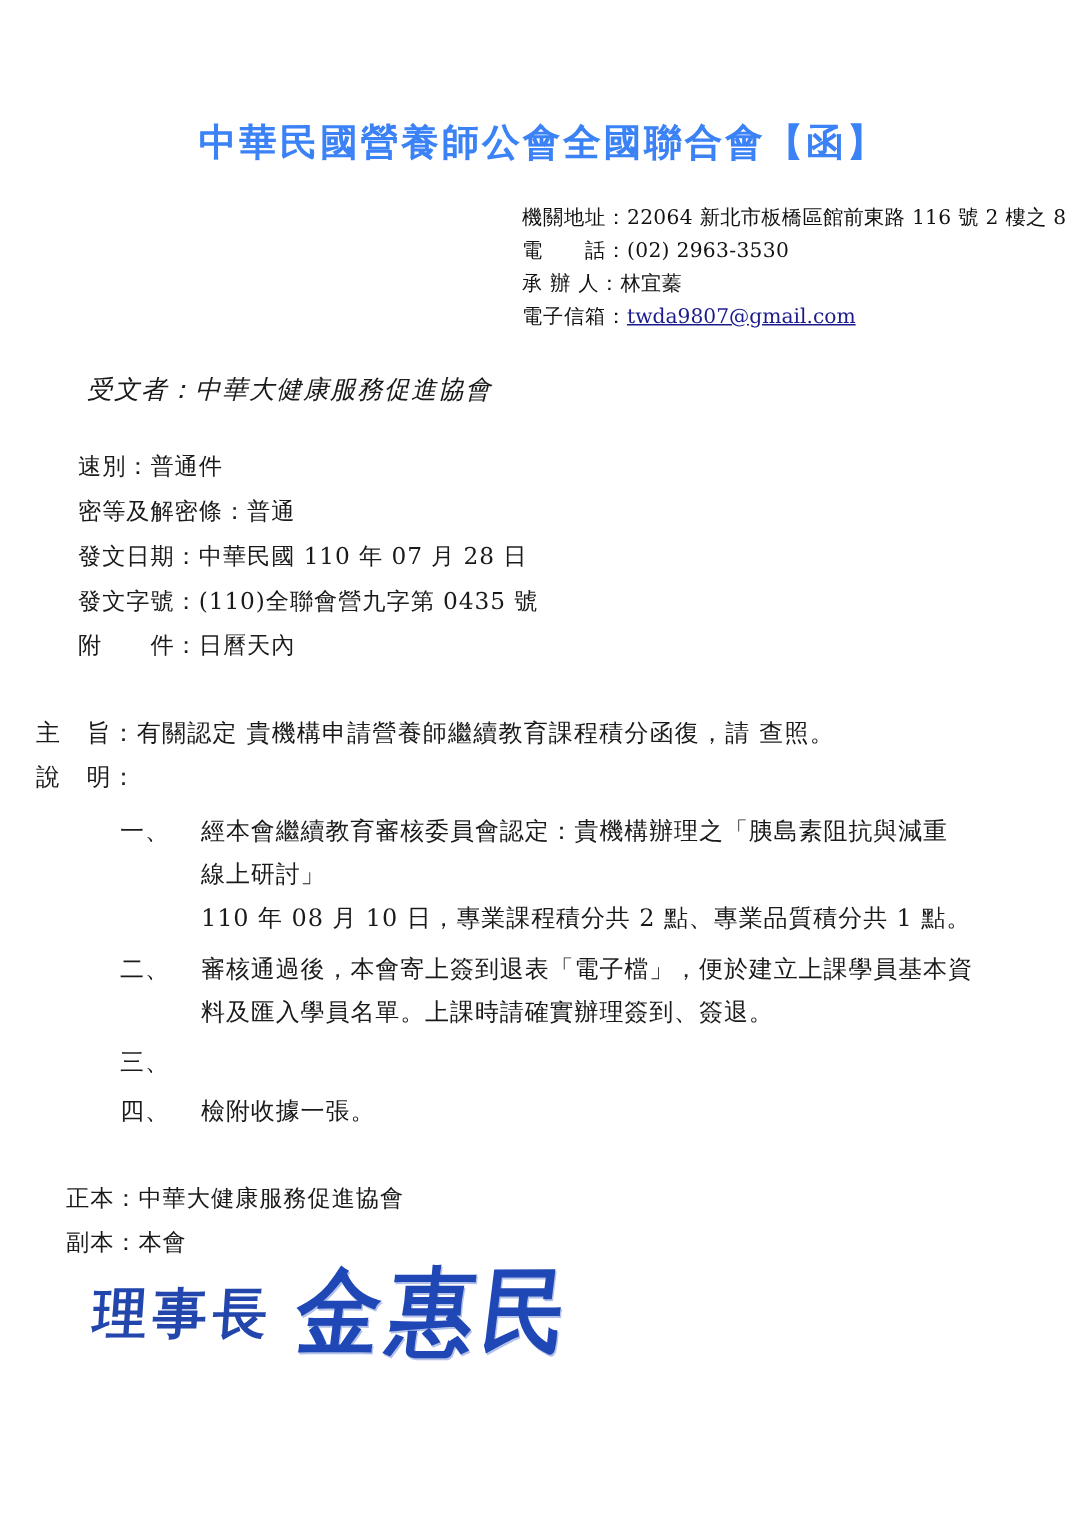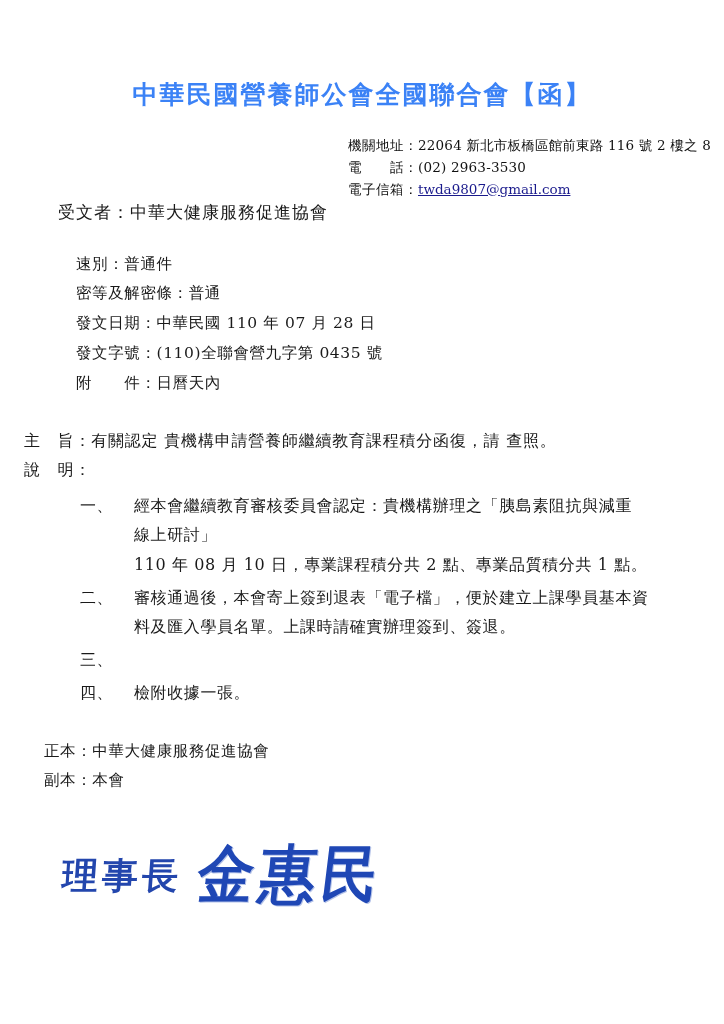--- a/index.html
+++ b/index.html
@@ -49,29 +49,31 @@
   }
   .contact-value {
     letter-spacing: 0.2px;
   }
   .email-link {
     color: #1a1a8c;
   }
 
   
   .recipient {
+    margin-top: 26px;
     padding-left: 58px;
     font-size: 17px;
     letter-spacing: 1px;
+    font-style: italic;
   }
 
   
   .meta-block {
     margin-top: 26px;
-    padding-left: 76px;
+    padding-left: 52px;
     font-size: 15.5px;
     line-height: 1.92;
     letter-spacing: 0.6px;
   }
   .meta-row { white-space: nowrap; }
 
   
   .subject-block {
     margin-top: 33px;
     padding-left: 24px;
@@ -155,20 +157,23 @@
   <div class="doc-title">中華民國營養師公會全國聯合會【函】</div>
 
   <div class="contact-block">
     <div class="contact-row">
       <span class="contact-label">機關地址：</span><span class="contact-value">22064 新北市板橋區館前東路 116 號 2 樓之 8</span>
     </div>
     <div class="contact-row">
       <span class="contact-label">電　　話：</span><span class="contact-value">(02) 2963-3530</span>
     </div>
     <div class="contact-row">
+      <span class="contact-label">承 辦 人：</span><span class="contact-value">林宜蓁</span>
+    </div>
+    <div class="contact-row">
       <span class="contact-label">電子信箱：</span><a class="email-link" href="#">twda9807@gmail.com</a>
     </div>
   </div>
 
   <div class="recipient">受文者：中華大健康服務促進協會</div>
 
   <div class="meta-block">
     <div class="meta-row">速別：普通件</div>
     <div class="meta-row">密等及解密條：普通</div>
     <div class="meta-row">發文日期：中華民國 110 年 07 月 28 日</div>

